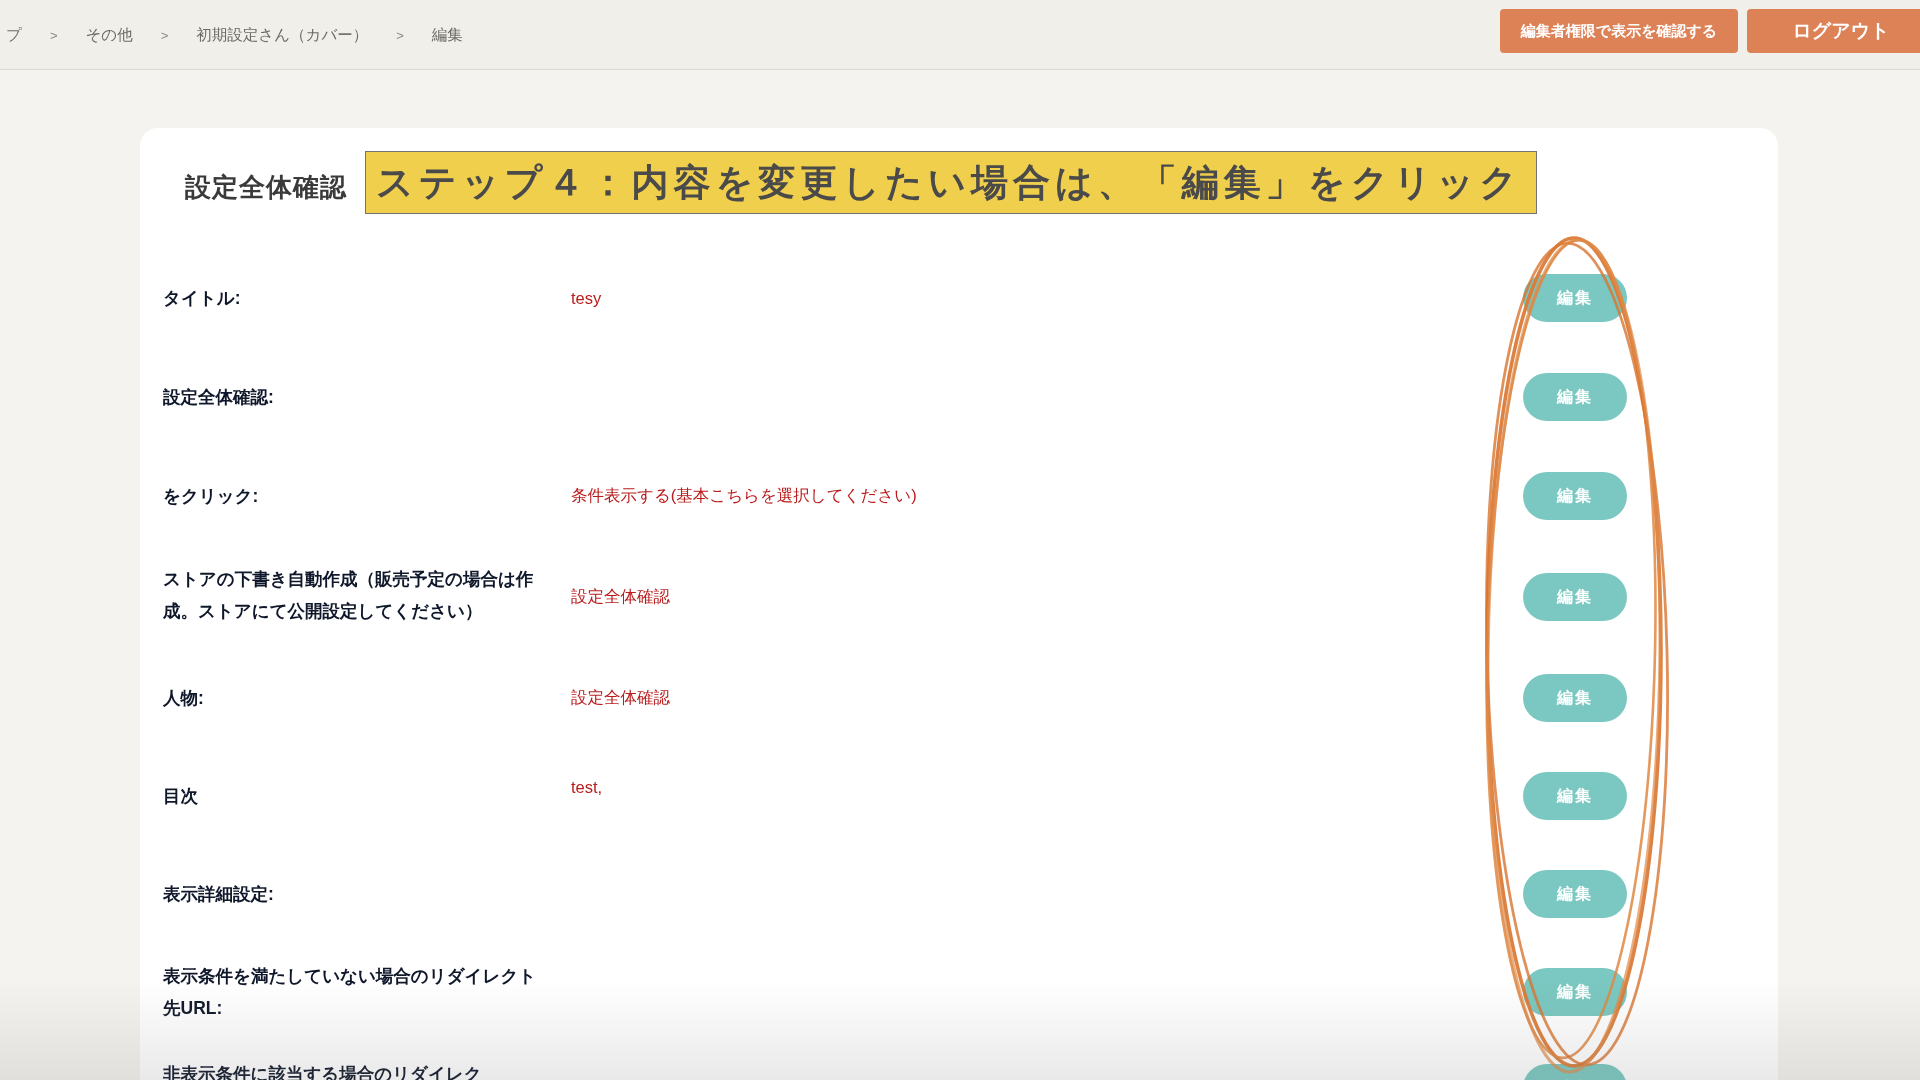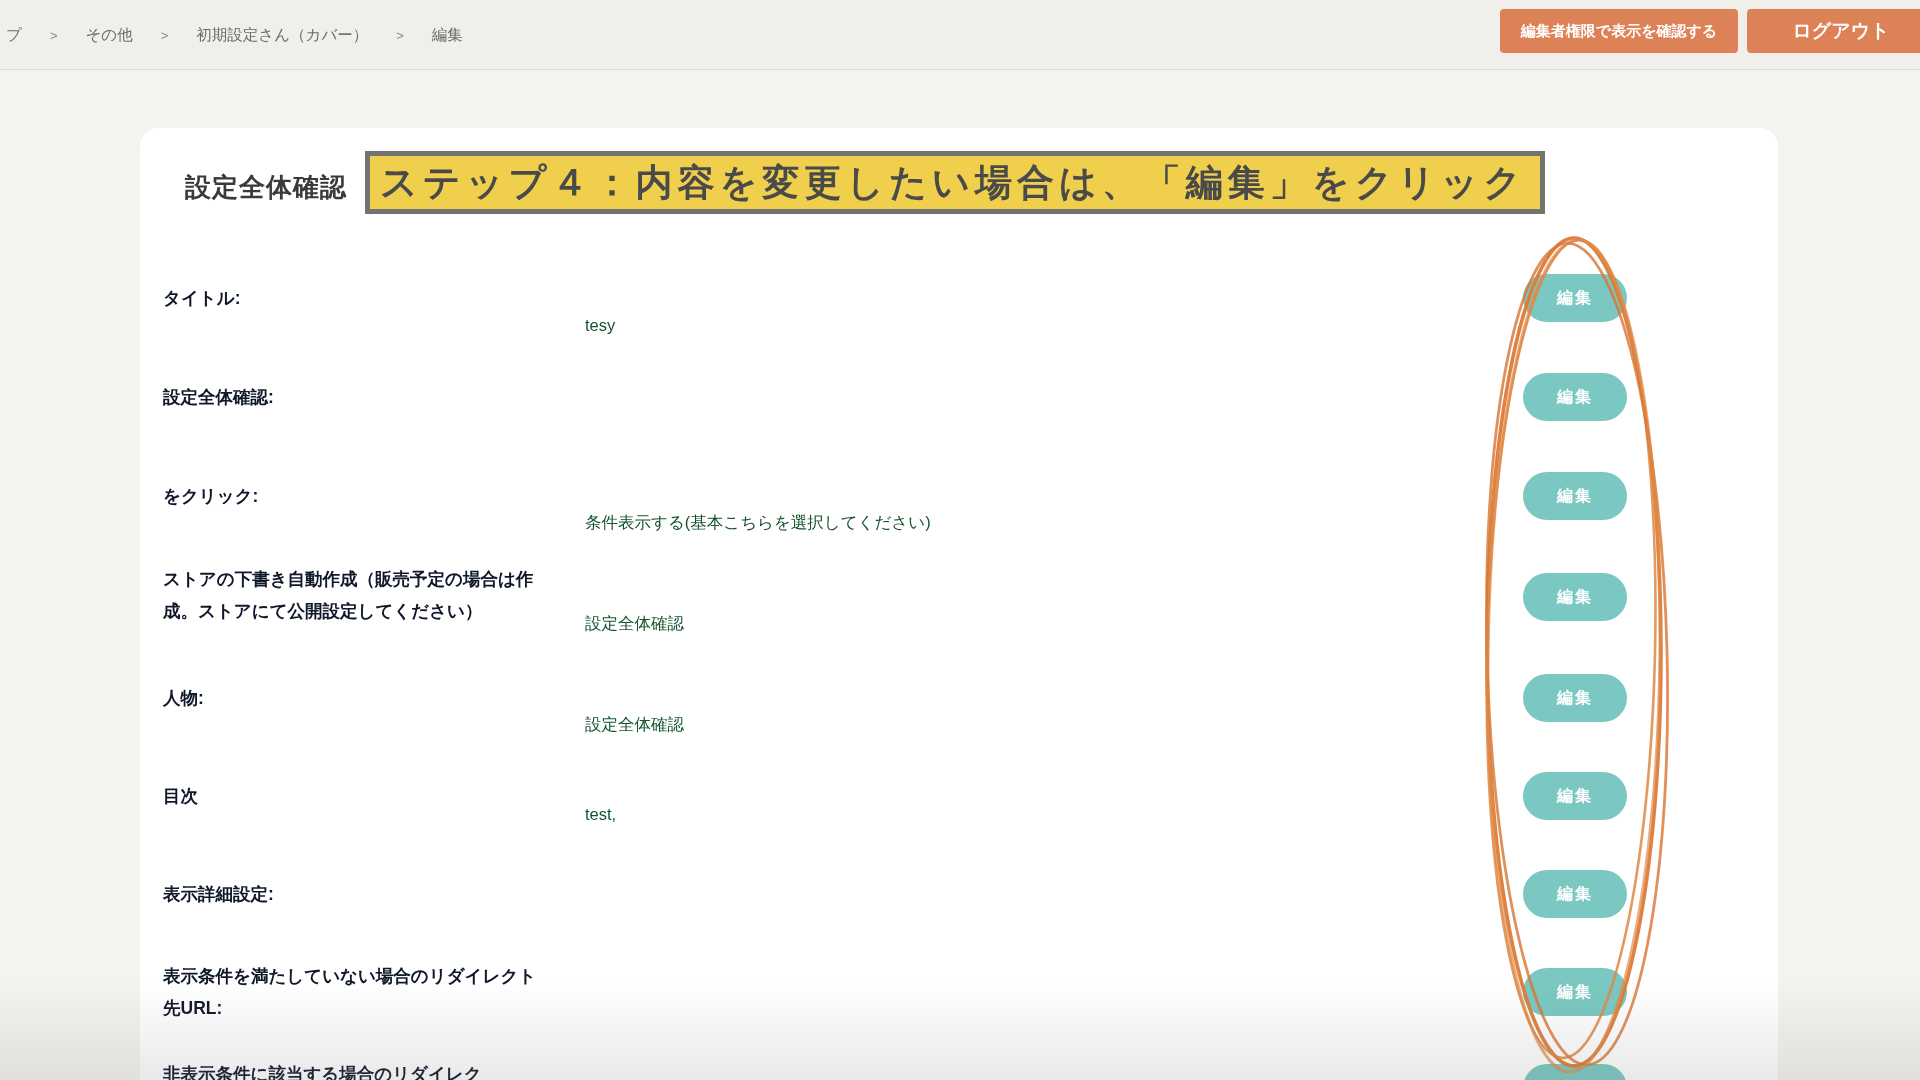--- a/index.html
+++ b/index.html
@@ -40,37 +40,37 @@
   .page-title {
     position:absolute; left:163px; top:170px;
     font-size:26px; font-weight:bold; color:#3A3A3A; letter-spacing:1px;
     white-space:nowrap;
     margin-left:22px;
   }
 
   
   .step-banner {
     position:absolute; left:365px; top:151px; height:63px;
-    background:#F0CF4D; border:5px solid #737373;
+    background:#F0CF4D; border:1px solid #737373;
     display:flex; align-items:center;
     padding:0 14px 0 10px;
     font-size:37px; font-weight:bold; color:#4A4A4A;
     letter-spacing:5px; white-space:nowrap; z-index:5;
   }
 
   
   .row-label {
     position:absolute; left:163px; width:374px;
     font-size:17.5px; font-weight:bold; color:#0f172a;
     line-height:32px; transform:translateY(-50%);
   }
   .row-value {
-    position:absolute; left:585px; width:800px;
-    font-size:16.5px; color:#14532d;
-    transform:translateY(-50%); white-space:nowrap;margin-top:27px;
+    position:absolute; left:571px; width:800px;
+    font-size:16.5px; color:#b91c1c;
+    transform:translateY(-50%); white-space:nowrap;
   }
   .edit-btn {
     position:absolute; left:1523px; width:104px; height:48px;
     transform:translateY(-50%);
     background:#7AC8C1; border:none; border-radius:24px;
     color:#fff; font-size:16px; font-weight:bold; letter-spacing:2px;
     display:flex; align-items:center; justify-content:center;
     cursor:pointer; z-index:2;
   }
 

